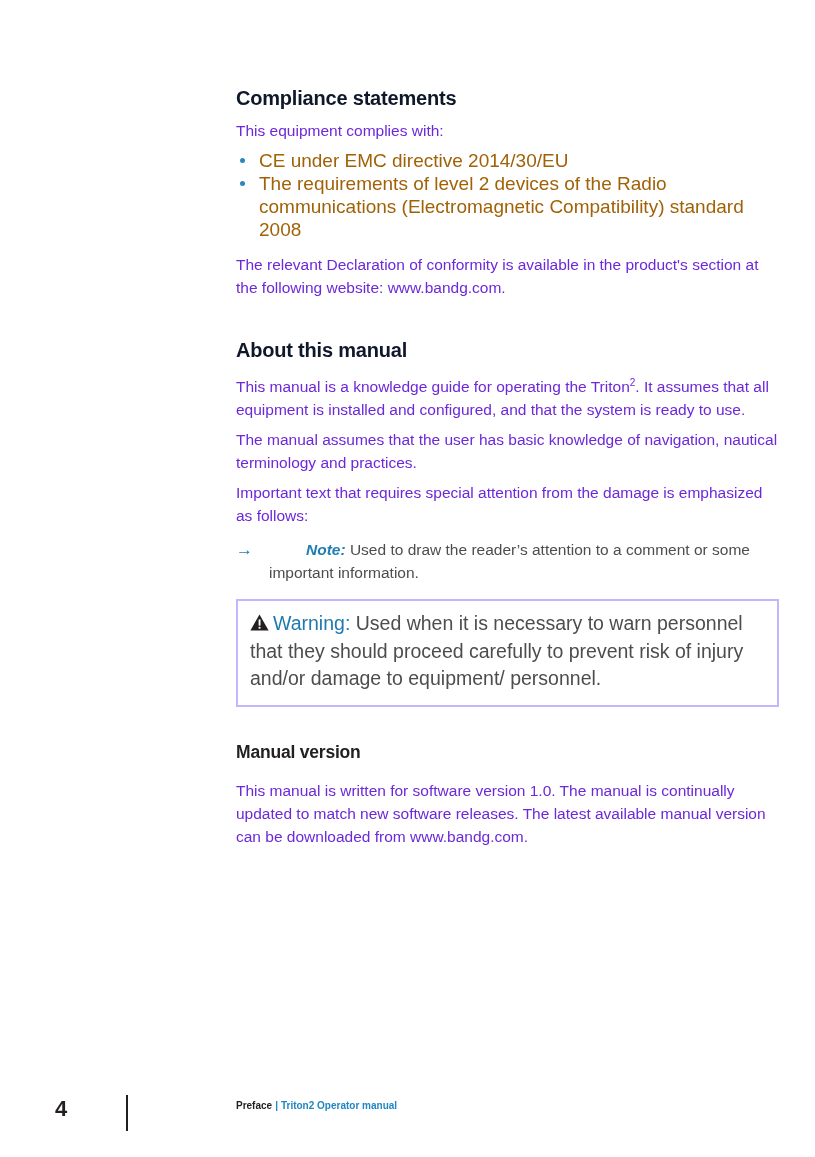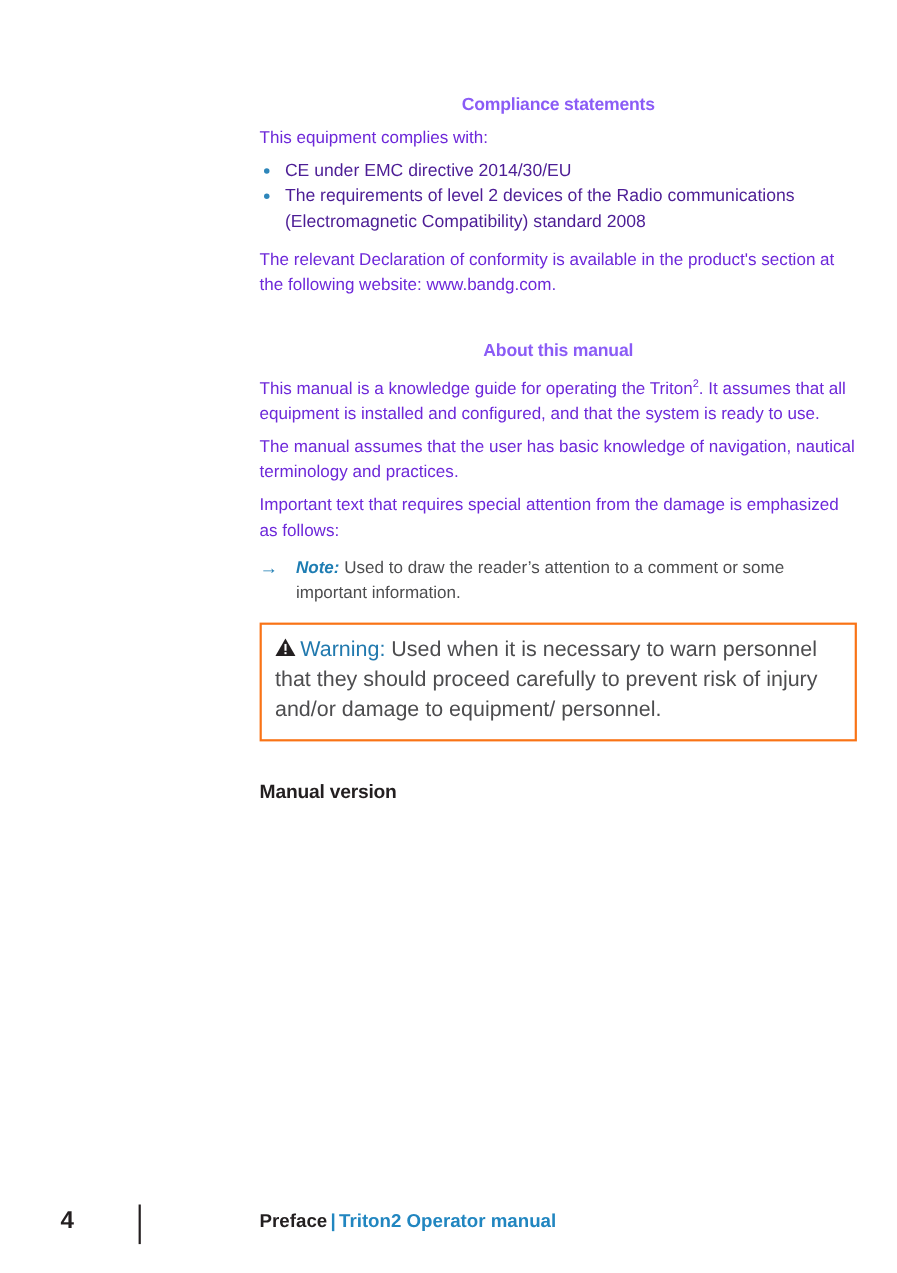--- a/index.html
+++ b/index.html
@@ -11,45 +11,44 @@
     position: relative;
     overflow: hidden;
   }
   .page { position: absolute; inset: 0; background: #ffffff; }
   .content {
     position: absolute;
     left: 236px; top: 86px;
     width: 543px;
   }
   .section-title {
-    color: #8b5cf6;
-    font-size: 16px;
+    color: #0f172a;
+    font-size: 20px;
     font-weight: bold;
     line-height: 1.2;
     letter-spacing: -0.2px;
     margin-bottom: 9px;
-    text-align: center;
   }
   .section-title.second { margin-top: 39px; }
   p.body-text {
     font-size: 15.5px;
     line-height: 23px;
     margin-bottom: 7px;
     color: #6d28d9;
   }
   ul.bullet-list {
     list-style: none;
     margin: 0 0 12px 0;
   }
   ul.bullet-list li {
     position: relative;
     padding-left: 23px;
-    font-size: 16px;
+    font-size: 19px;
     line-height: 23px;
-    color: #4c1d95;
+    color: #a16207;
   }
   ul.bullet-list li .bullet-dot {
     position: absolute;
     left: 4px; top: 9px;
     width: 5px; height: 5px;
     border-radius: 50%;
     background: #2e86ba;
   }
   .note-block {
     display: flex;
@@ -61,24 +60,25 @@
     color: #1e7db3;
     font-weight: bold;
     width: 33px;
     flex: 0 0 33px;
     font-size: 17px;
   }
   .note-label {
     color: #1e7db3;
     font-weight: bold;
     font-style: italic;
+    margin-left: 37px;
   }
   .warning-box {
     margin-top: 15px;
-    border: 2px solid #f97316;
+    border: 2px solid #c4b5fd;
     padding: 9px 12px 13px 12px;
     width: 543px;
     font-size: 19.5px;
     line-height: 27px;
     color: #4d4d4f;
   }
   .warning-label { color: #2179ae; }
   .warning-tri {
     display: inline-block;
     vertical-align: -1px;
@@ -102,21 +102,21 @@
   }
   .footer-rule {
     position: absolute;
     left: 126px; top: 1095px;
     width: 2px; height: 36px;
     background: #231f20;
   }
   .footer-breadcrumb {
     position: absolute;
     left: 236px; top: 1100px;
-    font-size: 17px;
+    font-size: 10px;
     font-weight: bold;
     color: #231f20;
     white-space: nowrap;
   }
   .footer-breadcrumb .crumb-sep { color: #2186c0; padding: 0 3px; }
   .footer-breadcrumb .crumb-manual { color: #2186c0; }
   sup.triton-sup { font-size: 10px; vertical-align: 6px; }
 </style>
 </head>
 <body>
@@ -160,20 +160,21 @@
         <svg width="19" height="17" viewBox="0 0 19 17" aria-hidden="true">
           <path d="M9.5 0.5 L18.6 16.4 L0.4 16.4 Z" fill="#231f20"></path>
           <rect x="8.6" y="5.4" width="1.9" height="6.2" fill="#ffffff"></rect>
           <rect x="8.6" y="12.8" width="1.9" height="1.9" fill="#ffffff"></rect>
         </svg>
       </span><span class="warning-label">Warning:</span><span> Used when it is necessary to warn personnel that they should proceed carefully to prevent risk of injury and/or damage to equipment/ personnel.</span>
     </div>
 
     <h2 class="subsection-title">Manual version</h2>
 
+    <p class="body-text">This manual is written for software version 1.0. The manual is continually updated to match new software releases. The latest available manual version can be downloaded from www.bandg.com.</p>
 
   </div>
 
   <div class="footer">
     <div class="footer-pagenum">4</div>
     <div class="footer-rule"></div>
     <div class="footer-breadcrumb"><span class="crumb-section">Preface</span><span class="crumb-sep">|</span><span class="crumb-manual">Triton2 Operator manual</span></div>
   </div>
 
 </div>

